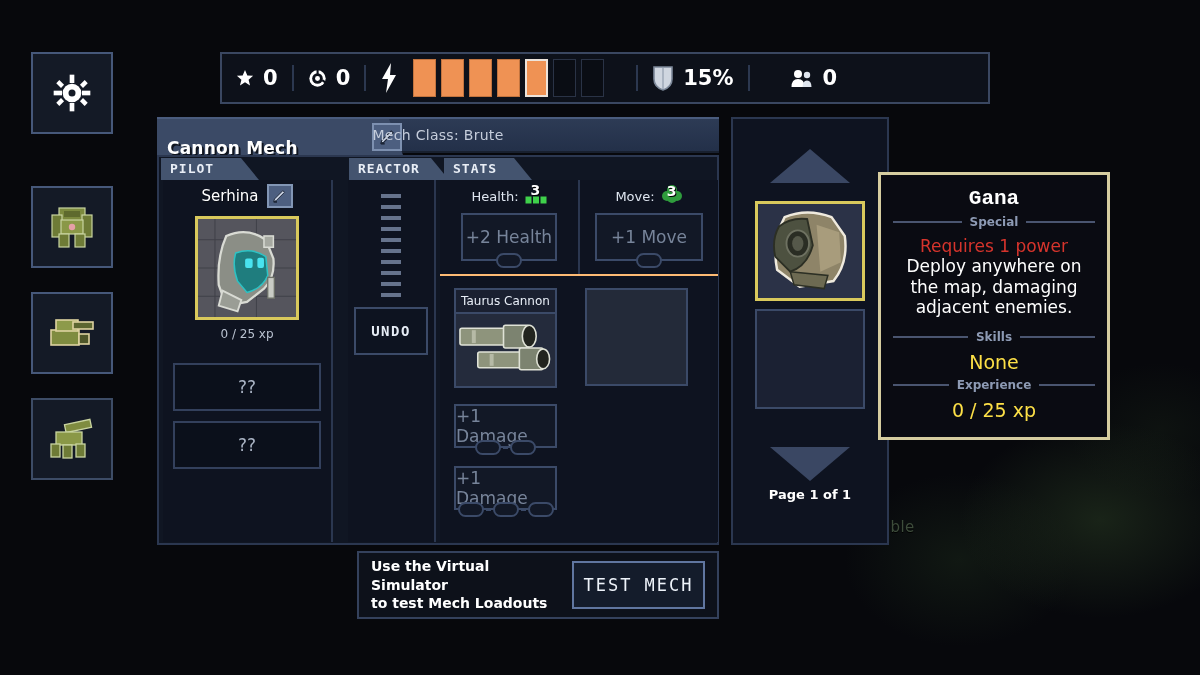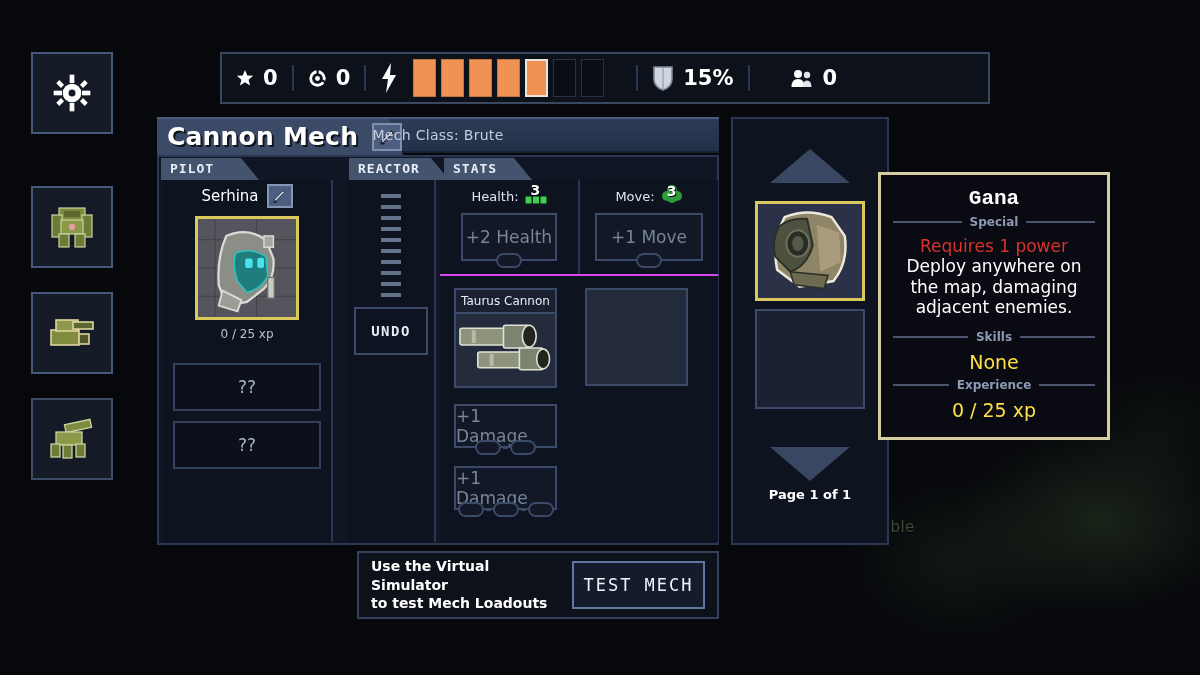--- a/index.html
+++ b/index.html
@@ -68,22 +68,22 @@
     position: absolute; left: 157px; top: 117px; width: 562px; height: 36px;
     background: linear-gradient(to bottom,#2d3b55,#233049);
     border-top: 2px solid #4a5c7e; border-bottom: 2px solid #18202f;
   }
   .title-tab {
     position: absolute; left: 0; top: 0; height: 36px; width: 246px;
     background: #3b4a66;
     clip-path: polygon(0 0, 232px 0, 246px 36px, 0 36px);
   }
   .title-text {
-    position: absolute; left: 10px; top: 3px;
-    color: #fff; font-size: 25px; font-weight: bold; letter-spacing: .2px;
+    position: absolute; left: 10px; top: 19px;
+    color: #fff; font-size: 17px; font-weight: bold; letter-spacing: .2px;
     font-family: "DejaVu Sans", sans-serif;
     text-shadow: 2px 2px 0 #10151f;
   }
   .edit-btn {
     position: absolute; left: 215px; top: 4px; width: 30px; height: 28px;
     background: #4d5f80; border: 2px solid #7d90b0;
     display: flex; align-items: center; justify-content: center;
   }
   .pencil { width: 17px; height: 17px; }
   .mechclass {
@@ -407,21 +407,21 @@
         <div class="tick"></div>
         <div class="tick"></div>
         <div class="tick"></div>
         <div class="tick"></div>
       </div>
     <div class="rbtn undo">UNDO</div>
   </div>
 
   <div class="stats-col">
 
-    <div style="display:flex;height:96px;border-bottom:2px solid #d946ef">
+    <div style="display:flex;height:96px;border-bottom:2px solid #fdba74">
       <div style="flex:1;display:flex;flex-direction:column;align-items:center;padding-top:4px;border-right:2px solid #2b3750">
         <div style="display:flex;align-items:flex-end;gap:6px">
           <span class="stat-head">Health:</span>
           <span style="position:relative;width:22px;height:20px">
             <span class="stat-num" style="position:absolute;left:6px;top:-2px">3</span>
             <svg viewBox="0 0 22 8" style="position:absolute;left:0;bottom:0;width:22px;height:8px">
               <rect x="0" y="0" width="7" height="8" fill="#3fd14b" stroke="#0e1320" stroke-width="1"></rect>
               <rect x="7.5" y="0" width="7" height="8" fill="#3fd14b" stroke="#0e1320" stroke-width="1"></rect>
               <rect x="15" y="0" width="7" height="8" fill="#3fd14b" stroke="#0e1320" stroke-width="1"></rect>
             </svg>

